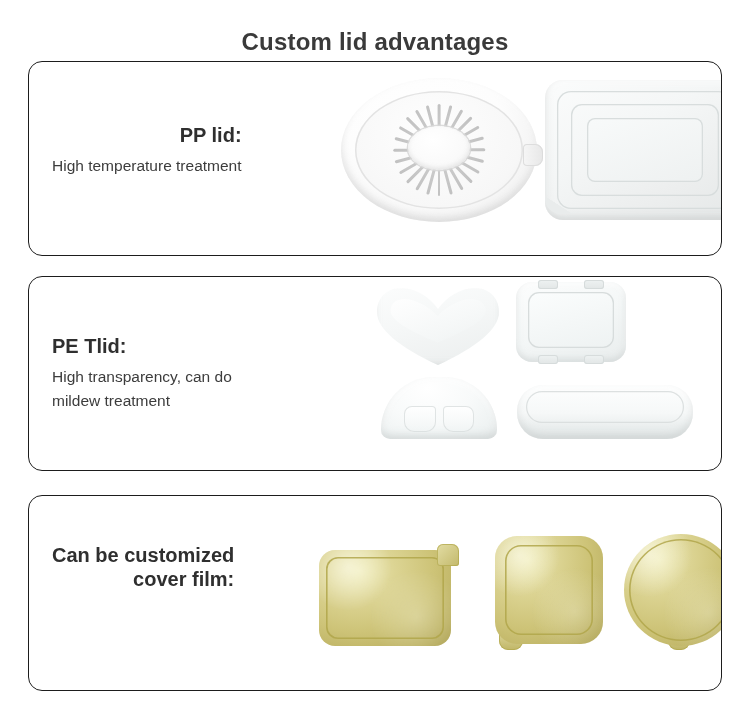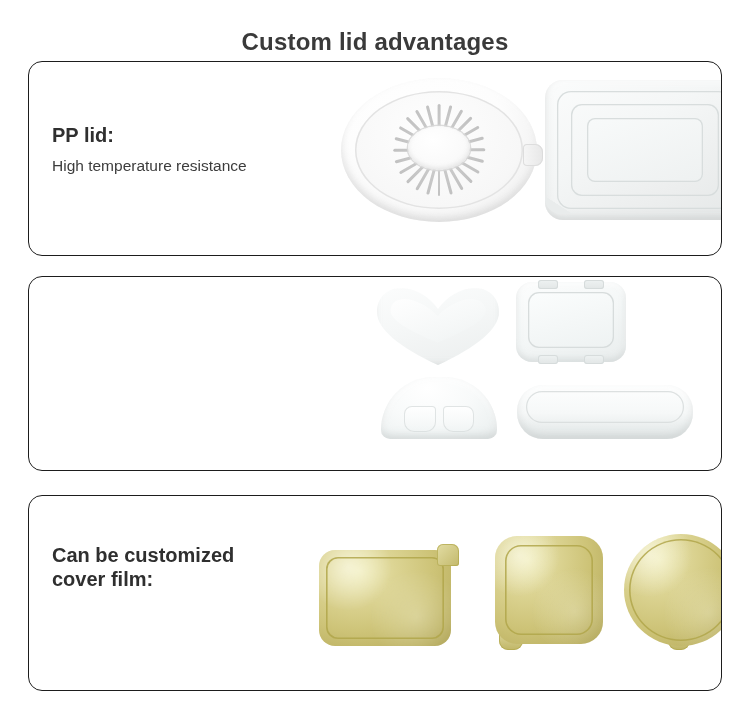--- a/index.html
+++ b/index.html
@@ -33,21 +33,21 @@
     left: 28px;
     width: 694px;
     border: 1.4px solid #1d1d1d;
     border-radius: 14px;
     background: #ffffff;
     box-sizing: border-box;
     overflow: hidden;
   }
   #card-pp  { top: 61px;  height: 195px; }
   #card-pe  { top: 276px; height: 195px; }
-  #card-foil{ top: 495px; height: 196px; }
+  #card-foil{ top: 495px; height: 196px; text-align: right; }
 
   .card-text {
     position: absolute;
     left: 23px;
     z-index: 4;
   }
   .card-heading {
     font-size: 20px;
     font-weight: bold;
     color: #2f2f2f;
@@ -56,21 +56,21 @@
     white-space: pre-line;
   }
   .card-sub {
     font-size: 15.5px;
     font-weight: normal;
     color: #3c3c3c;
     line-height: 1.55;
     margin: 0;
     white-space: pre-line;
   }
-  #card-pp   .card-text { top: 61px; }
+  #card-pp   .card-text { top: 61px; text-align: right; }
   #card-pe   .card-text { top: 57px; }
   #card-foil .card-text { top: 47px; }
   #card-foil .card-sub  { padding-left: 6px; font-size: 15px; margin-top: 9px; }
 
   
   .products {
     position: absolute;
     top: 0;
     left: 290px;
     right: 0;
@@ -280,21 +280,21 @@
   }
 </style>
 </head>
 <body>
 
 <h1 class="page-title">Custom lid advantages</h1>
 
 <section class="card" id="card-pp">
   <div class="card-text">
     <div class="card-heading">PP lid:</div>
-    <div class="card-sub">High temperature resistance</div>
+    <div class="card-sub">High temperature treatment</div>
   </div>
   <div class="products">
 
     <div class="prod pp-round">
       <div class="outer"></div>
       <div class="ring"></div>
       <div class="ribs">
         <i class="rib" style="transform:rotate(0deg)"></i>
           <i class="rib" style="transform:rotate(15deg)"></i>
         <i class="rib" style="transform:rotate(30deg)"></i>
@@ -329,20 +329,25 @@
       <div class="r1"></div>
       <div class="r2"></div>
       <div class="r3"></div>
       <div class="corner"></div>
     </div>
 
   </div>
 </section>
 
 <section class="card" id="card-pe">
+  <div class="card-text">
+    <div class="card-heading">PE Tlid:</div>
+    <div class="card-sub">High transparency, can do
+mildew treatment</div>
+  </div>
   <div class="products">
 
     <div class="prod pe-heart">
       <div class="hb"></div>
       <div class="hl"></div>
     </div>
 
     <div class="prod pe-square">
       <div class="sb"></div>
       <div class="si"></div>

